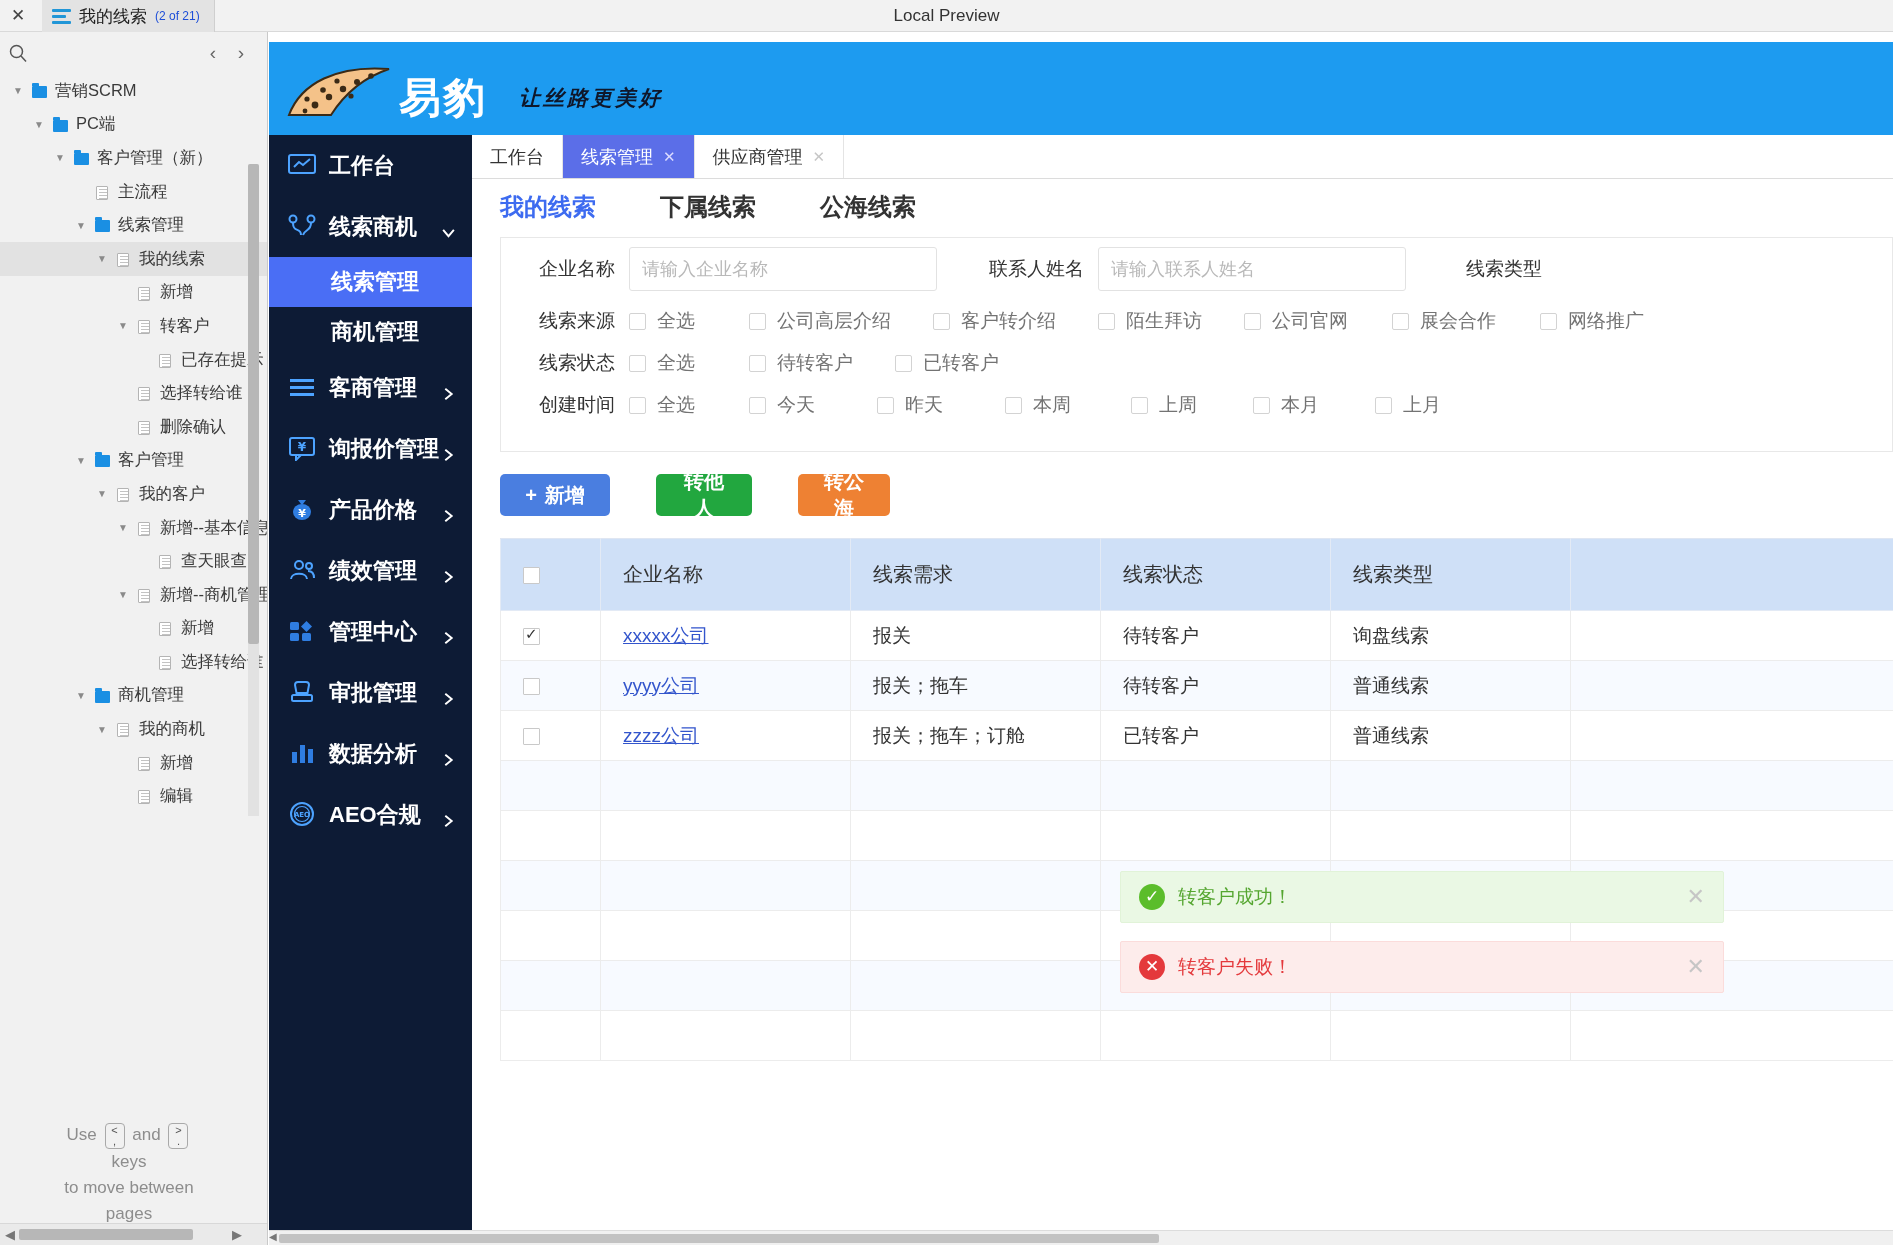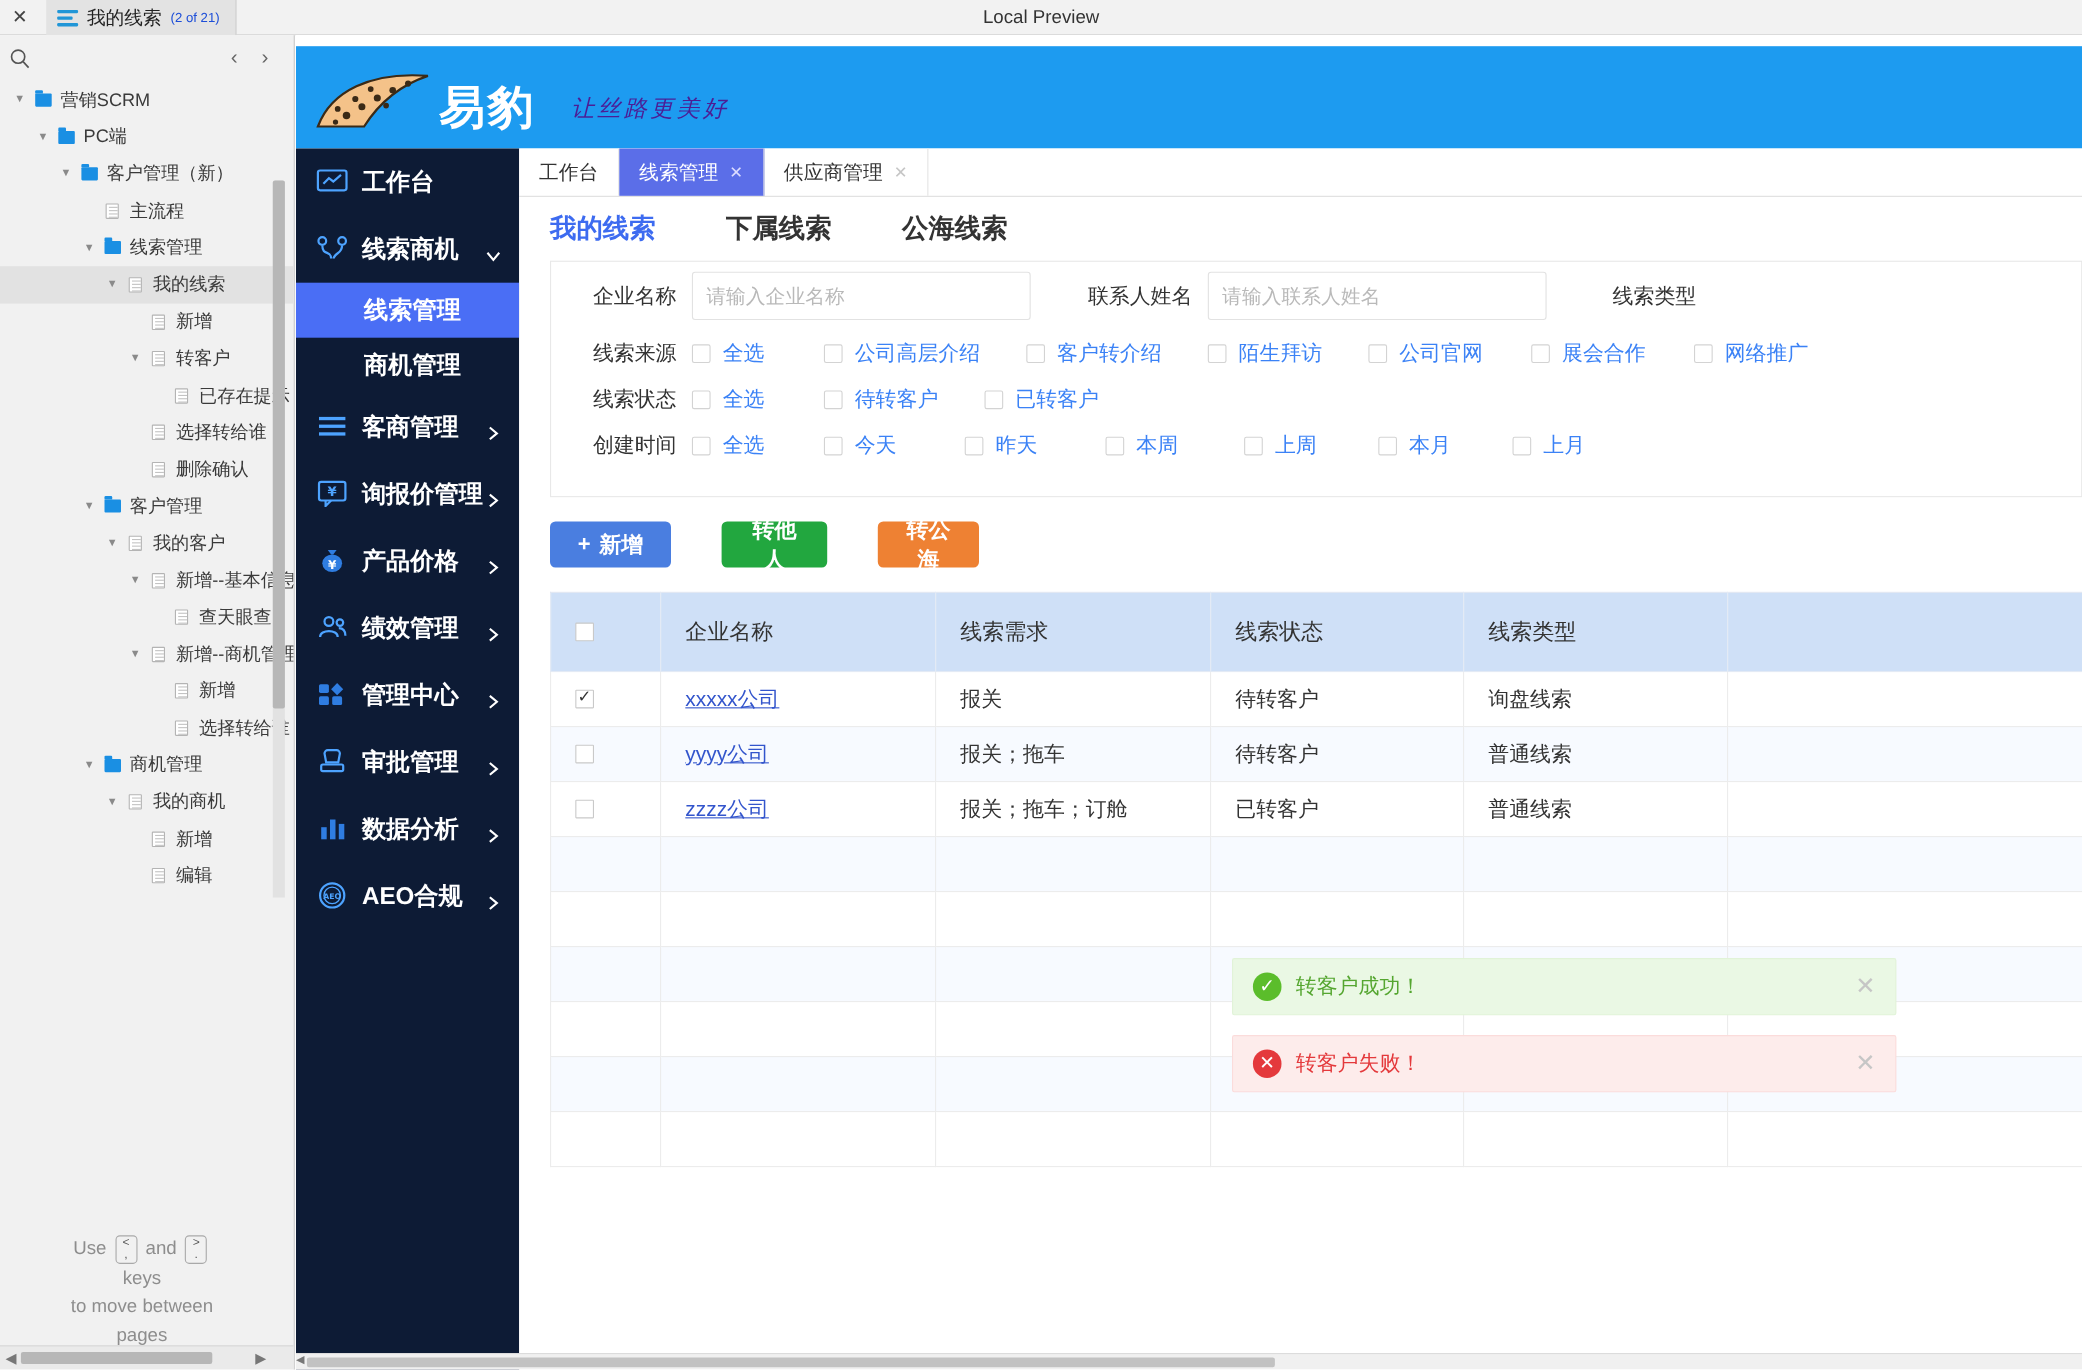--- a/index.html
+++ b/index.html
@@ -123,22 +123,22 @@
   #brandbar {
     position: absolute; left: 0; top: 10px; width: 1624px; height: 93px;
     background: #1d9bf0;
   }
   #leopard { position: absolute; left: 16px; top: 21px; width: 120px; height: 56px; }
   #brand-name {
     position: absolute; left: 130px; top: 28px; font-size: 42px; font-weight: bold;
     color: #ffffff; letter-spacing: 2px; font-family: "DejaVu Sans", sans-serif;
   }
   #brand-slogan {
-    position: absolute; left: 250px; top: 42px; font-size: 21px; color: #4c1d95;
-    font-style: italic; font-family: "DejaVu Serif", serif; letter-spacing: 3px;
+    position: absolute; left: 250px; top: 42px; font-size: 21px; color: #0f172a;
+    font-style: italic; font-family: "DejaVu Serif", serif; letter-spacing: 3px; font-weight: bold;
   }
 
   
   #darknav {
     position: absolute; left: 0; top: 103px; width: 203px; height: 1110px;
     background: #0d1b35;
   }
   .nitem {
     position: relative; display: flex; align-items: center; height: 61px;
     color: #ffffff; font-size: 22px; font-weight: bold; cursor: pointer;
@@ -193,21 +193,21 @@
     width: 308px; height: 44px; border: 1px solid #e2e2e2; border-radius: 3px;
     padding: 0 12px; font-size: 18px; color: #333; outline: none;
     font-family: "Liberation Sans", sans-serif;
   }
   .finput::placeholder { color: #b9b9b9; }
   .cbx { display: flex; align-items: center; cursor: pointer; white-space: nowrap; }
   .cbx .box {
     width: 17px; height: 17px; border: 1px solid #d3d3d3; border-radius: 2px;
     background: #fff; margin-right: 11px; flex: 0 0 17px;
   }
-  .cbx .txt { font-size: 19px; color: #3b82f6; }
+  .cbx .txt { font-size: 19px; color: #737373; }
 
   #actions { margin: 22px 0 0 28px; display: flex; gap: 46px; }
   .abtn {
     height: 42px; border-radius: 5px; color: #fff; font-size: 20px; font-weight: bold;
     display: flex; align-items: center; justify-content: center; cursor: pointer;
     padding: 0 22px; border: none;
   }
   #btn-add { background: #4a7ee0; width: 110px; }
   #btn-other { background: #22a73f; width: 96px; }
   #btn-sea { background: #ee8133; width: 92px; }

